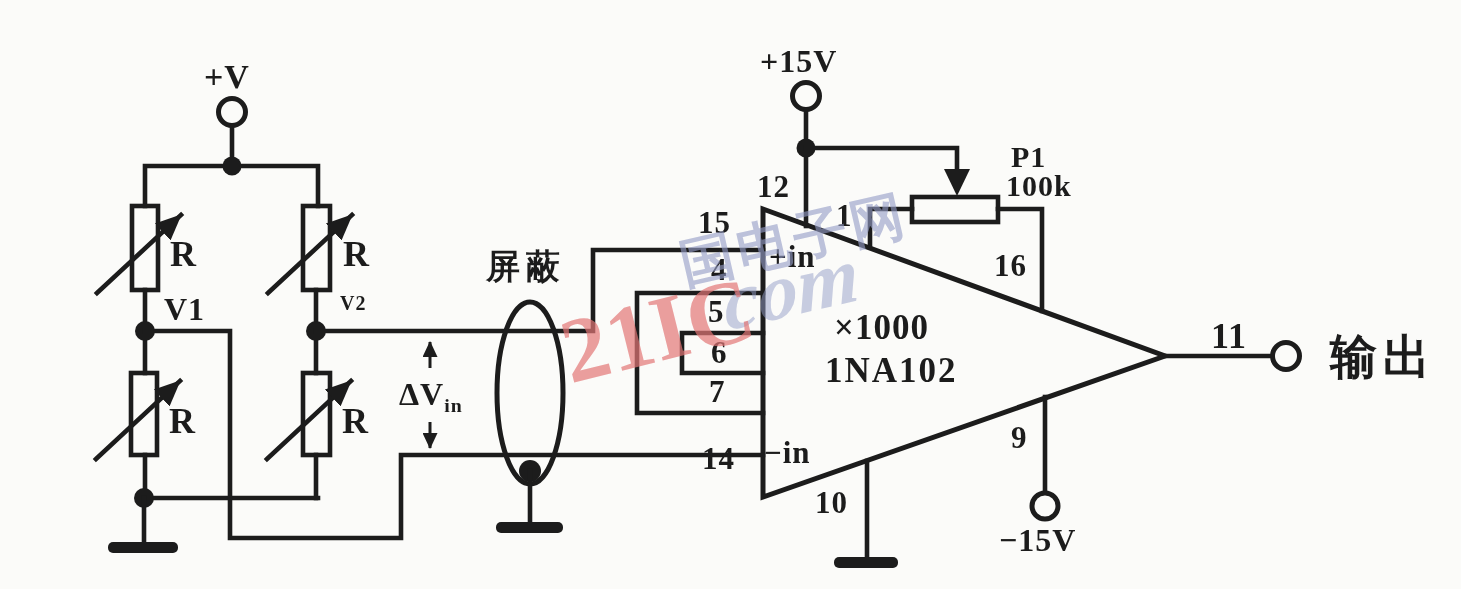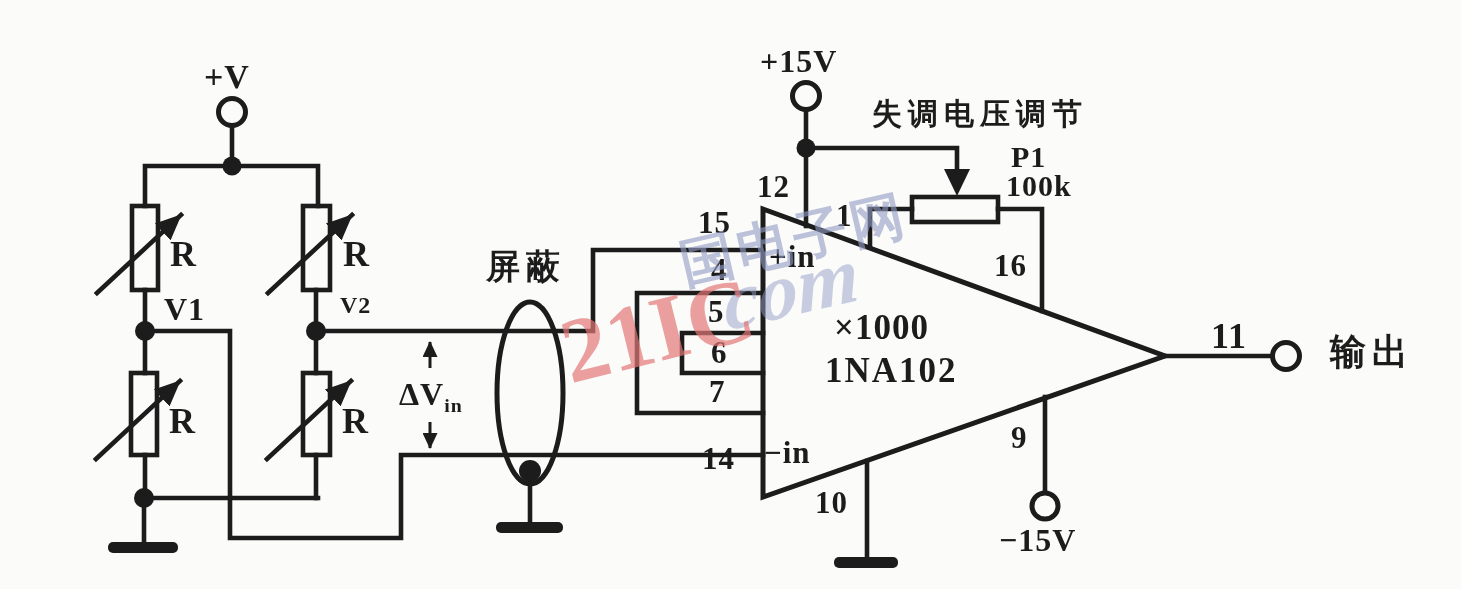--- a/index.html
+++ b/index.html
@@ -115,30 +115,29 @@
       <path class="st" d="M1165 356 H1272"></path>
       <circle class="term" cx="1286" cy="356" r="13.5"></circle>
     </g>
   </svg>
 
   <div class="lbl" style="left:204px;top:60px;font-size:34px;">+V</div>
 
   <div class="lbl" style="left:170px;top:236px;font-size:36px;">R</div>
   <div class="lbl" style="left:343px;top:236px;font-size:36px;">R</div>
   <div class="lbl" style="left:164px;top:293px;font-size:32px;">V1</div>
-  <div class="lbl" style="left:340px;top:293px;font-size:24px;font-family:Liberation Serif, serif;">V2</div>
+  <div class="lbl" style="left:340px;top:293px;font-size:20px;font-family:Liberation Serif, serif;">V2</div>
   <div class="lbl" style="left:169px;top:403px;font-size:36px;">R</div>
   <div class="lbl" style="left:342px;top:403px;font-size:36px;">R</div>
 
   <div class="lbl" style="left:399px;top:378px;font-size:32px;"><span>ΔV</span><sub class="sm">in</sub></div>
 
   <div class="lbl cn" style="left:486px;top:250px;font-size:34px;">屏蔽</div>
 
   <div class="lbl" style="left:760px;top:45px;font-size:32px;">+15V</div>
-  <div class="lbl cn" style="left:872px;top:99px;font-size:30px;">失调电压调节</div>
   <div class="lbl" style="left:1011px;top:142px;font-size:30px;">P1</div>
   <div class="lbl" style="left:1006px;top:171px;font-size:30px;">100k</div>
 
   <div class="lbl" style="left:757px;top:171px;font-size:31px;">12</div>
   <div class="lbl" style="left:836px;top:200px;font-size:31px;">1</div>
   <div class="lbl" style="left:994px;top:250px;font-size:31px;">16</div>
   <div class="lbl" style="left:698px;top:207px;font-size:31px;">15</div>
   <div class="lbl" style="left:711px;top:254px;font-size:31px;">4</div>
   <div class="lbl" style="left:708px;top:296px;font-size:31px;">5</div>
   <div class="lbl" style="left:711px;top:337px;font-size:31px;">6</div>
@@ -147,20 +146,20 @@
   <div class="lbl" style="left:815px;top:487px;font-size:31px;">10</div>
   <div class="lbl" style="left:1011px;top:422px;font-size:31px;">9</div>
   <div class="lbl" style="left:1211px;top:318px;font-size:36px;">11</div>
 
   <div class="lbl" style="left:769px;top:241px;font-size:31px;">+in</div>
   <div class="lbl" style="left:764px;top:437px;font-size:31px;">−in</div>
   <div class="lbl" style="left:834px;top:310px;font-size:35px;">×1000</div>
   <div class="lbl" style="left:825px;top:353px;font-size:35px;letter-spacing:2px;">1NA102</div>
 
   <div class="lbl" style="left:999px;top:524px;font-size:32px;text-align:center;">−15V</div>
-  <div class="lbl cn" style="left:1330px;top:334px;font-size:36px;">输出</div>
+  <div class="lbl cn" style="left:1330px;top:334px;font-size:47px;">输出</div>
 
 
   <div class="wm wm-cn">国电子网</div>
   <div class="wm wm-com">com</div>
   <div class="wm wm-brand">21IC</div>
 
 </div>
 
 </body></html>

